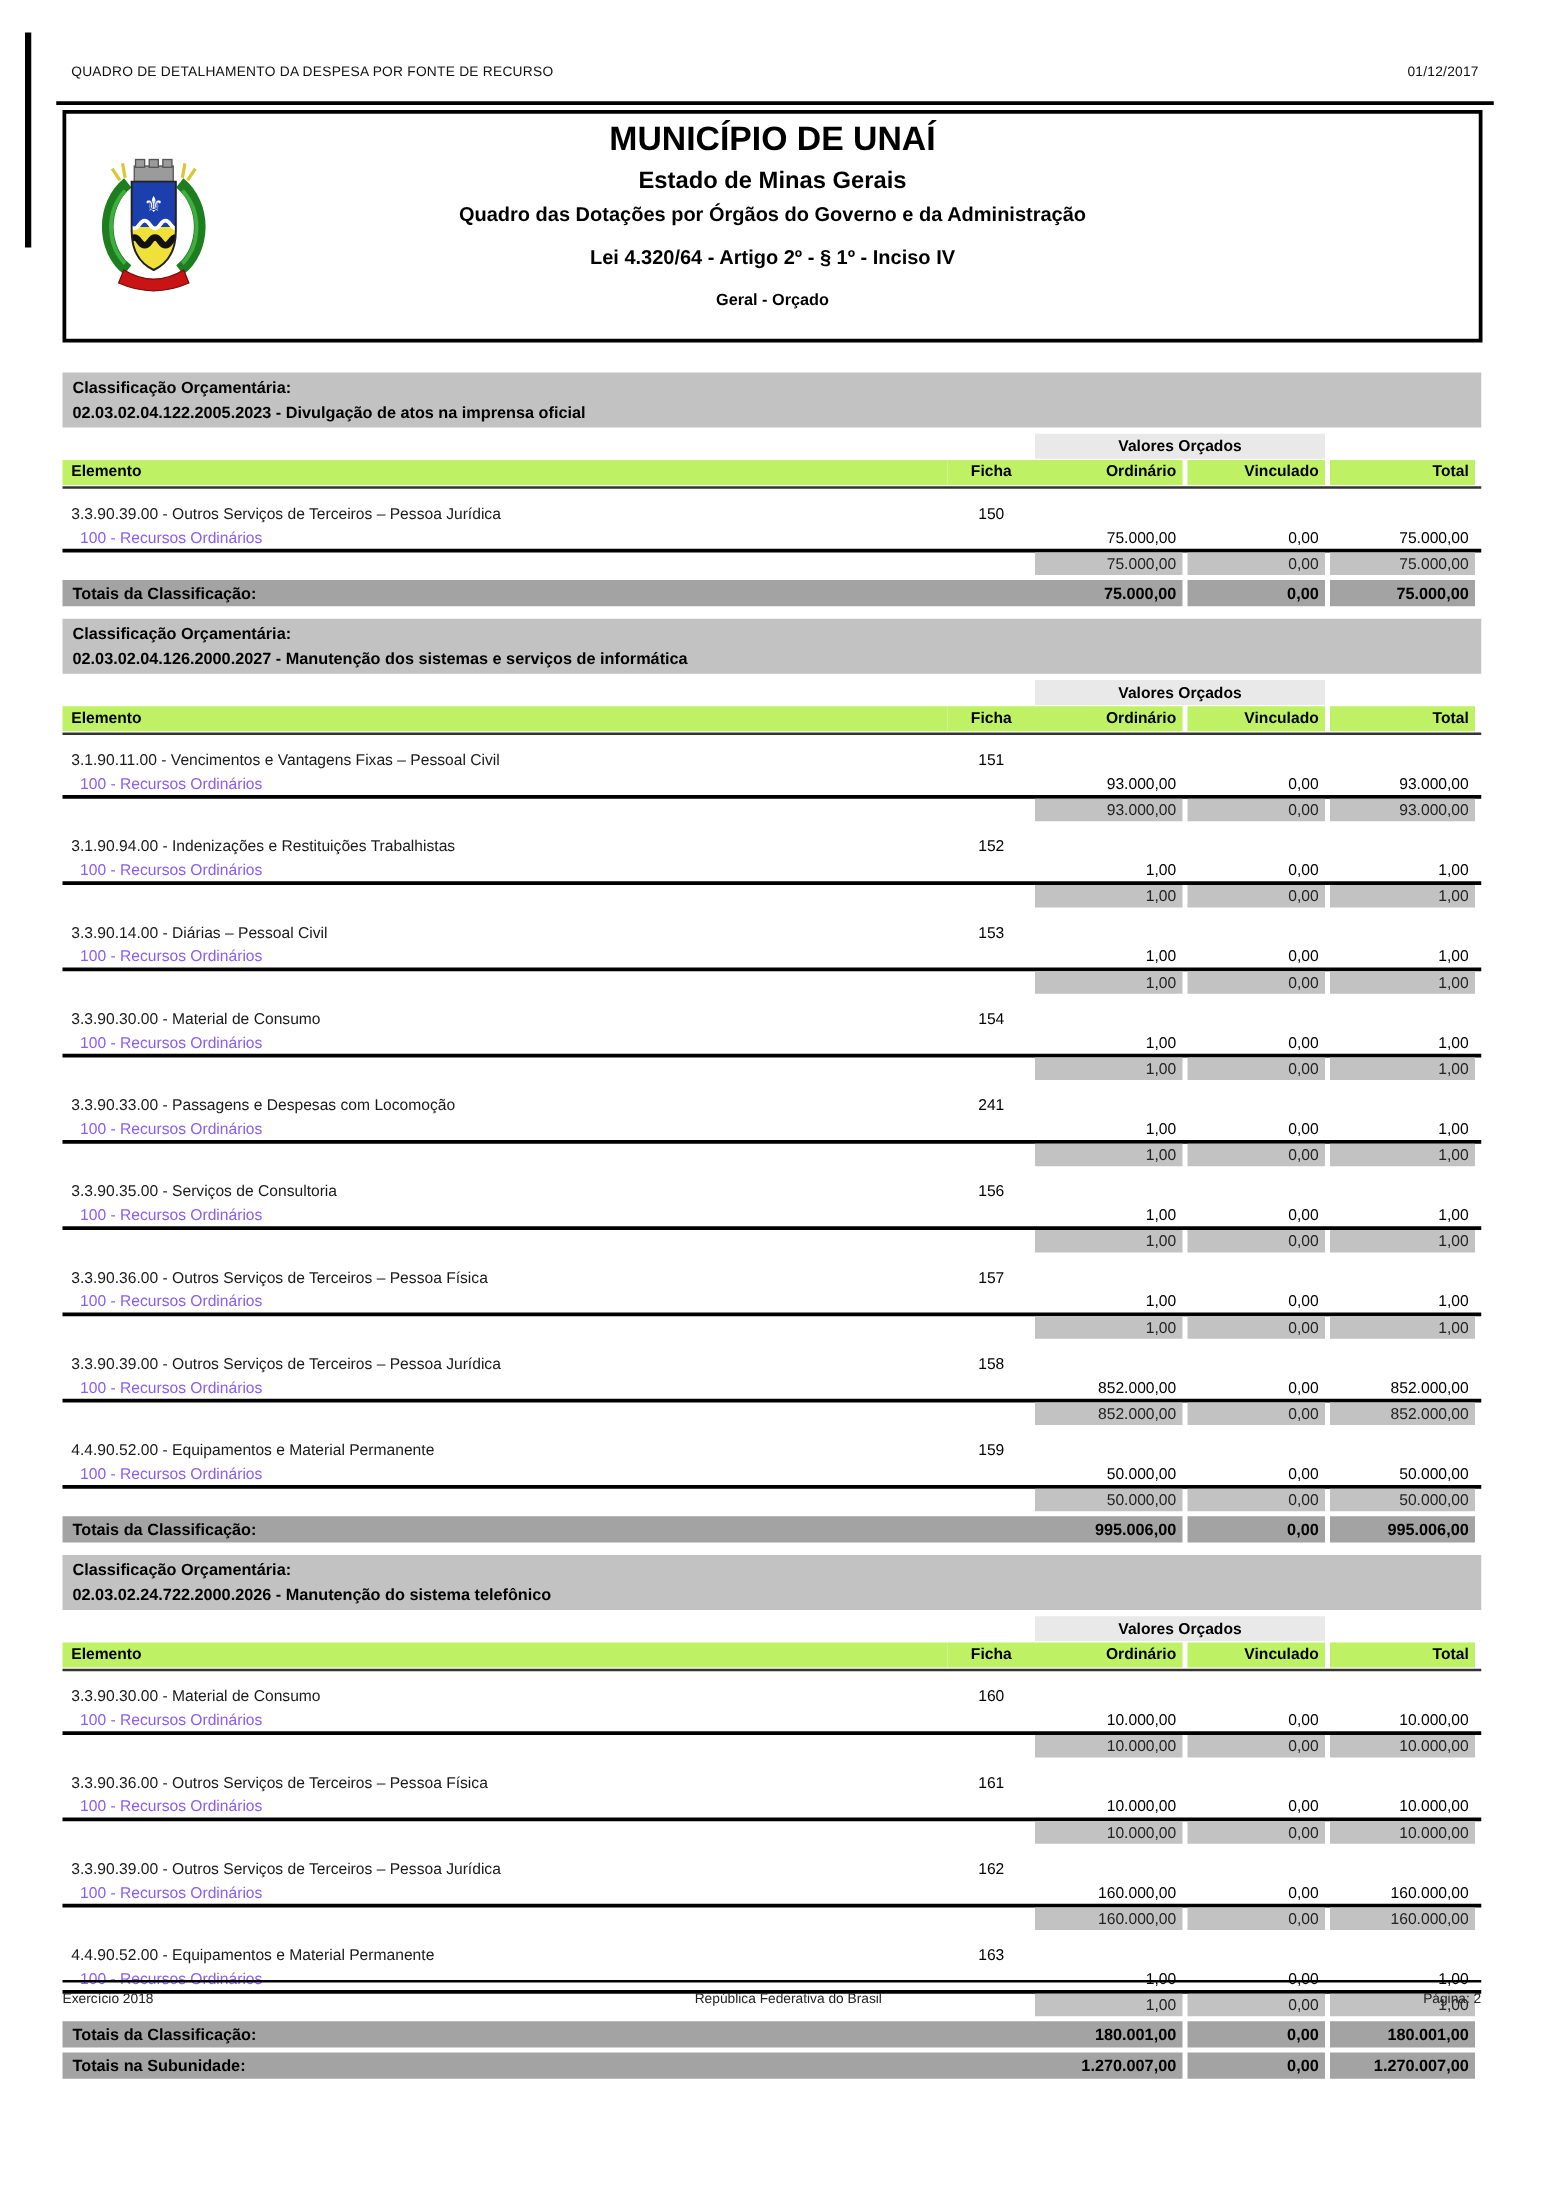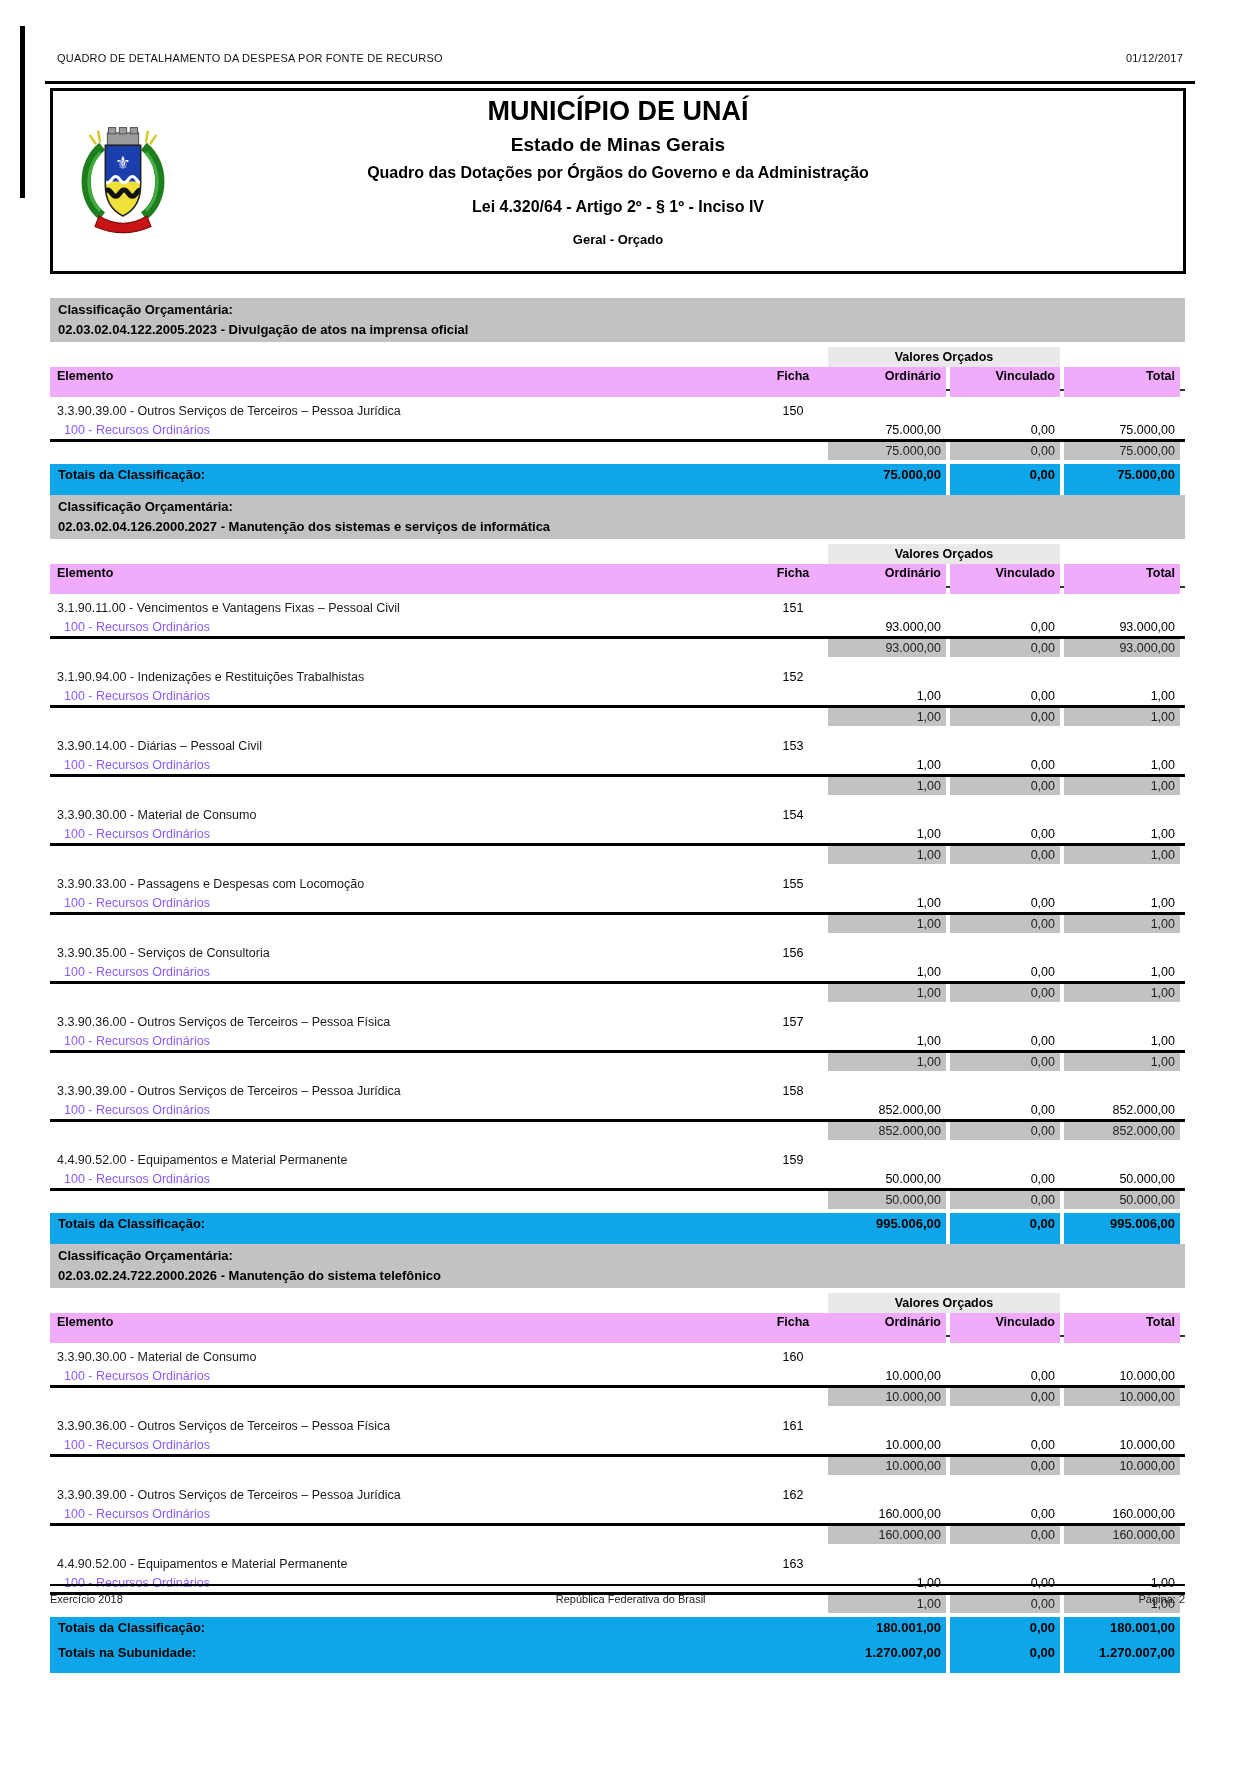--- a/index.html
+++ b/index.html
@@ -30,33 +30,33 @@
           align-items:center; font-size:12.5px; }
   .cc1{grid-column:1} .cc2{grid-column:2; text-align:center}
   .cc-ord{grid-column:3} .cc-vinc{grid-column:5} .cc-total{grid-column:7}
   .cc-valores{grid-column:3/6} .cc-totlabel{grid-column:1/4}
   .num { text-align:right; padding-right:5px; }
 
   .valores-row { margin-top:5px; height:20px; }
   .valores-row .cc-valores { background:#e9e9e9; text-align:center; font-weight:bold; line-height:20px; }
 
   .colhdr-row { height:22px; border-bottom:2px solid #333; box-sizing:content-box; }
-  .colhdr-row > div { background:#f0abfc; font-weight:bold; height:30px; line-height:18px; }
+  .colhdr-row > div { background:#bef264; font-weight:bold; height:20px; line-height:18px; }
   .colhdr-row .cc1 { padding-left:7px; }
 
   .row-element { height:19px; margin-top:10px; }
   .row-element .cc1 { padding-left:7px; color:#1a1a1a; }
   .row-source  { height:19px; }
   .row-source .cc1 { padding-left:14px; color:#8b5cf6; }
   .block-hr { height:3px; background:#000; }
   .row-subtotal { height:18px; }
   .row-subtotal .gray { background:#c2c2c2; height:18px; line-height:18px; color:#222; }
 
   .totals-row { margin-top:4px; height:21px; font-weight:bold; font-size:13px; }
-  .totals-row > div { background:#0ea5e9; height:31px; line-height:21px; }
+  .totals-row > div { background:#a3a3a3; height:21px; line-height:21px; }
   .totals-row .cc-totlabel { display:flex; justify-content:space-between; padding-left:8px; }
   .totals-row .cc-totlabel .num { flex:1; }
 
   .footer { position:absolute; left:50px; right:56px; top:1584px; border-top:2px solid #000;
             padding-top:7px; display:flex; justify-content:space-between; font-size:11px; color:#222; }
 </style>
 </head>
 <body>
 
 <div class="page">
@@ -232,21 +232,21 @@
           <div class="block-hr"></div>
           <div class="trow row-subtotal">
             <div class="cc-ord num gray">1,00</div>
             <div class="cc-vinc num gray">0,00</div>
             <div class="cc-total num gray">1,00</div>
           </div>
         </div>
         <div class="element-block">
           <div class="trow row-element">
             <div class="cc1">3.3.90.33.00 - Passagens e Despesas com Locomoção</div>
-            <div class="cc2">155</div>
+            <div class="cc2">241</div>
           </div>
           <div class="trow row-source">
             <div class="cc1">100 - Recursos Ordinários</div>
             <div class="cc-ord num">1,00</div>
             <div class="cc-vinc num">0,00</div>
             <div class="cc-total num">1,00</div>
           </div>
           <div class="block-hr"></div>
           <div class="trow row-subtotal">
             <div class="cc-ord num gray">1,00</div>

